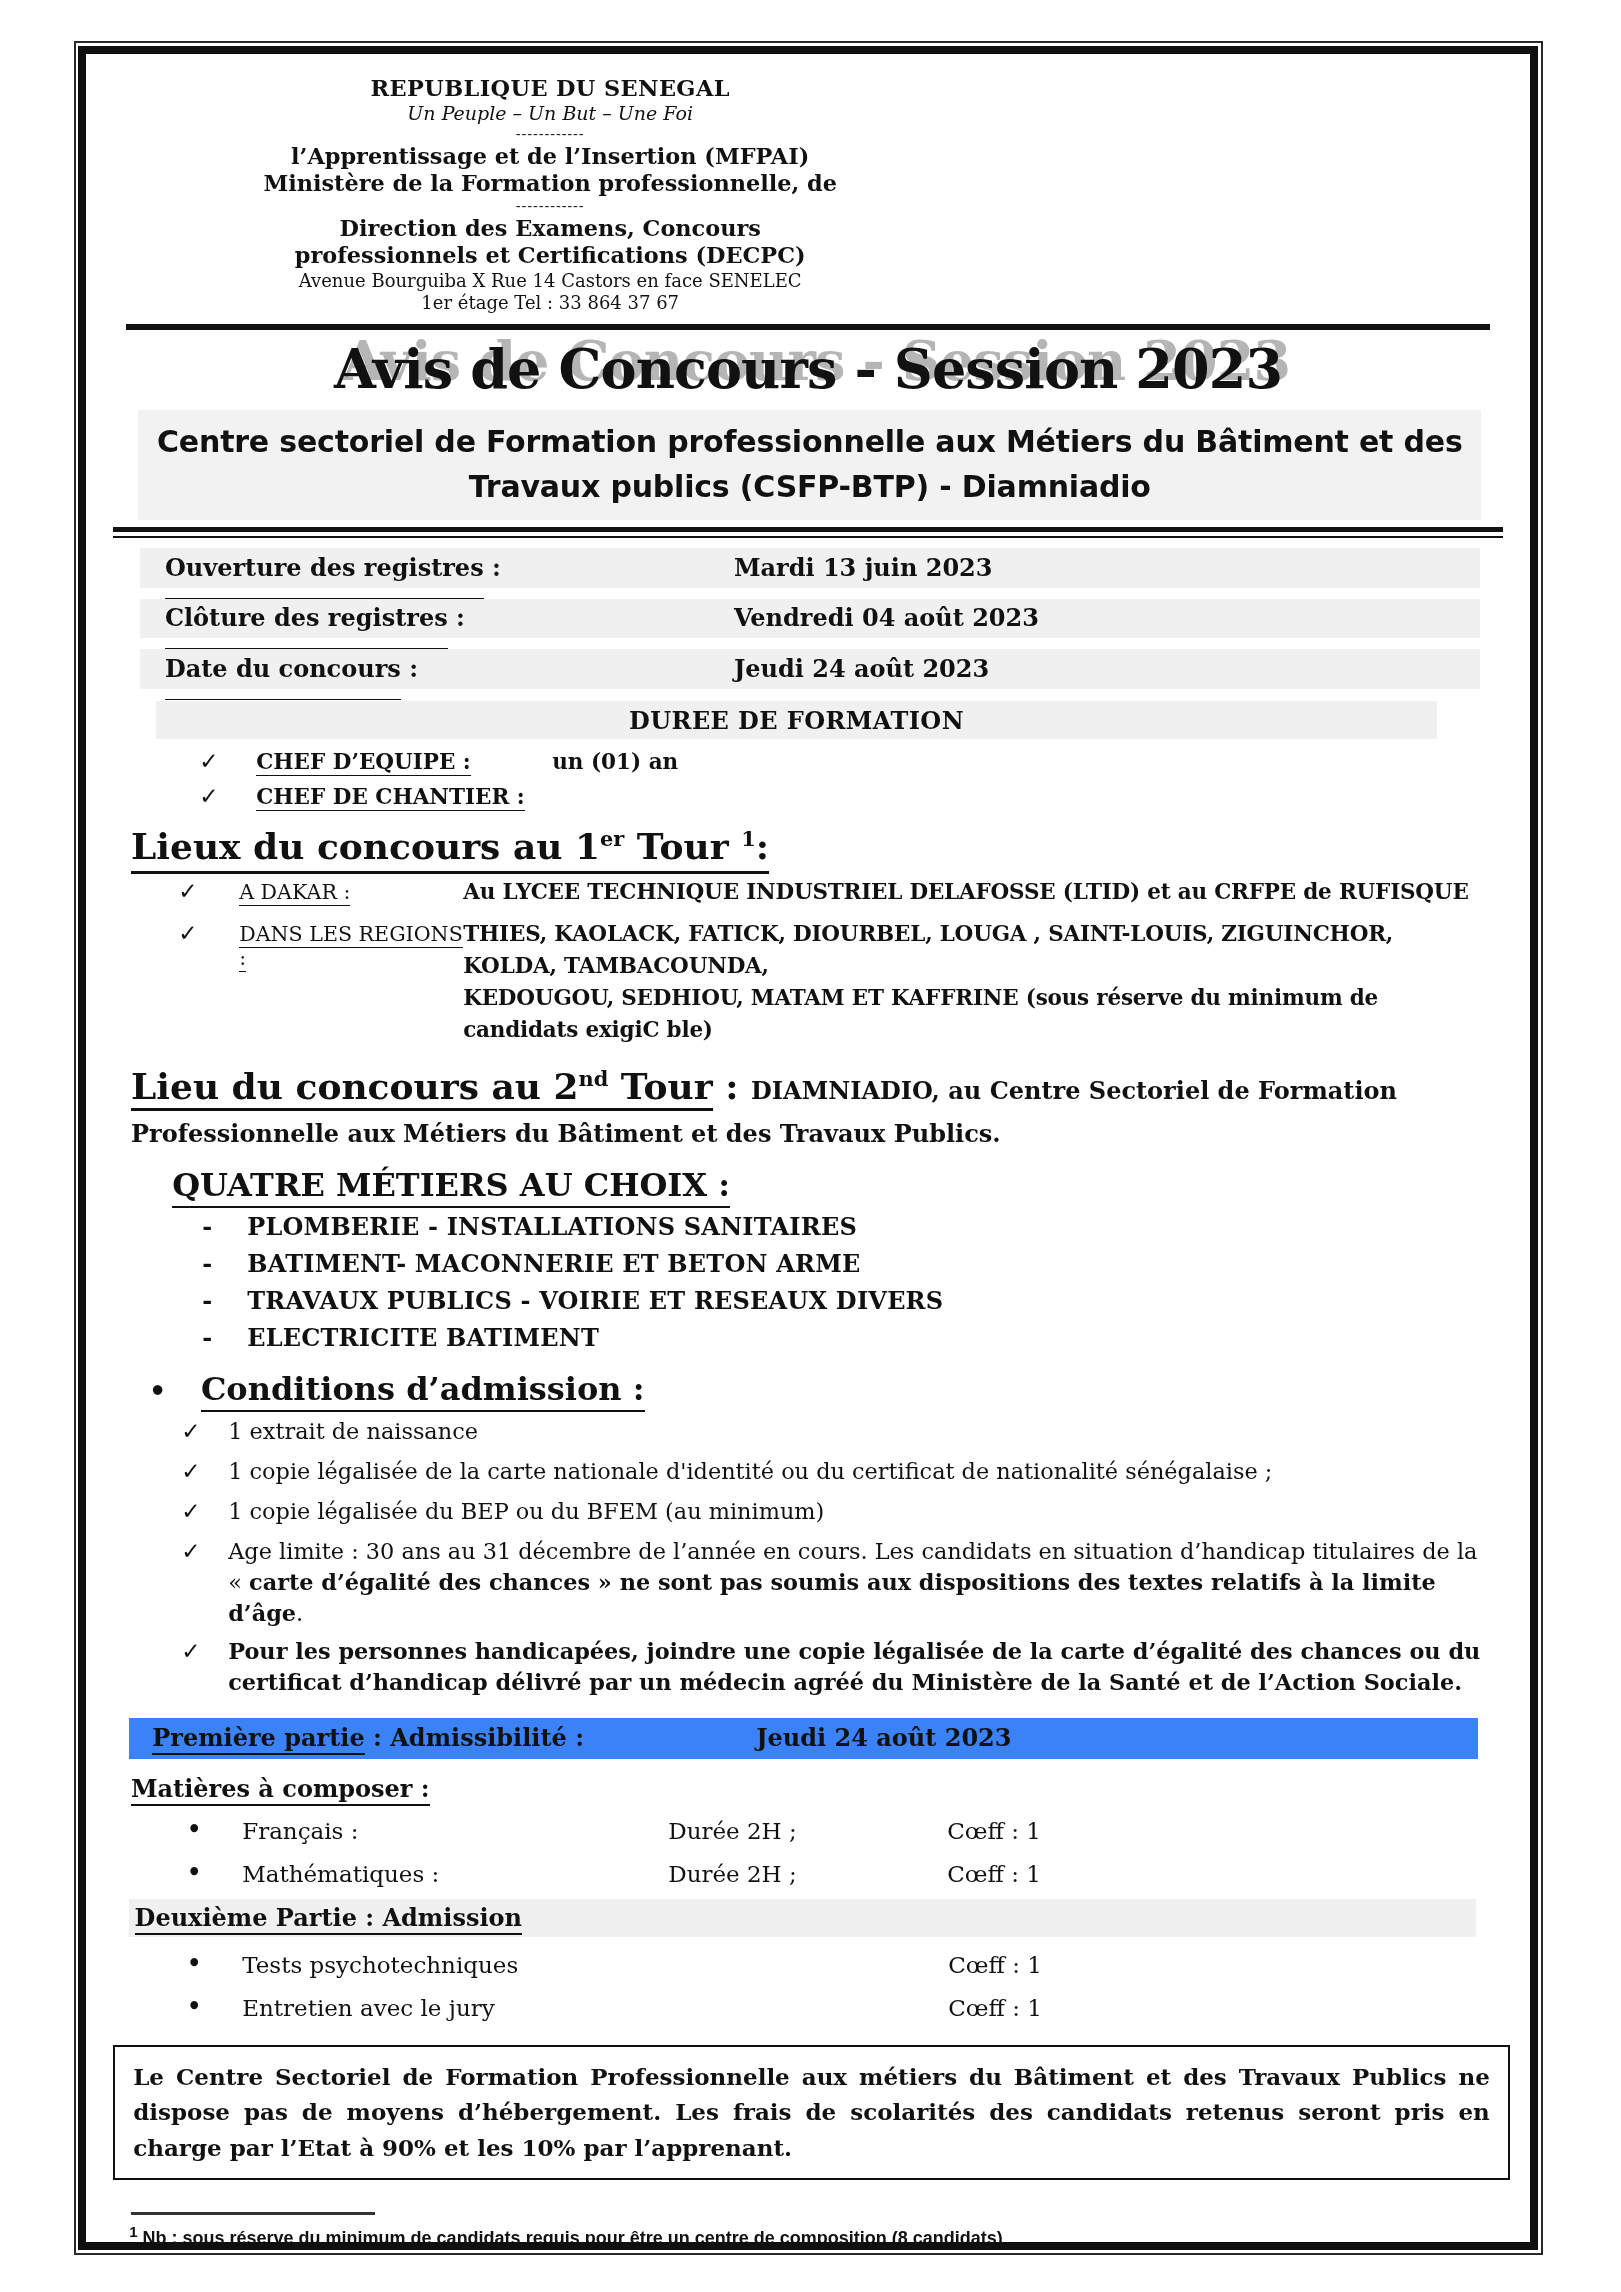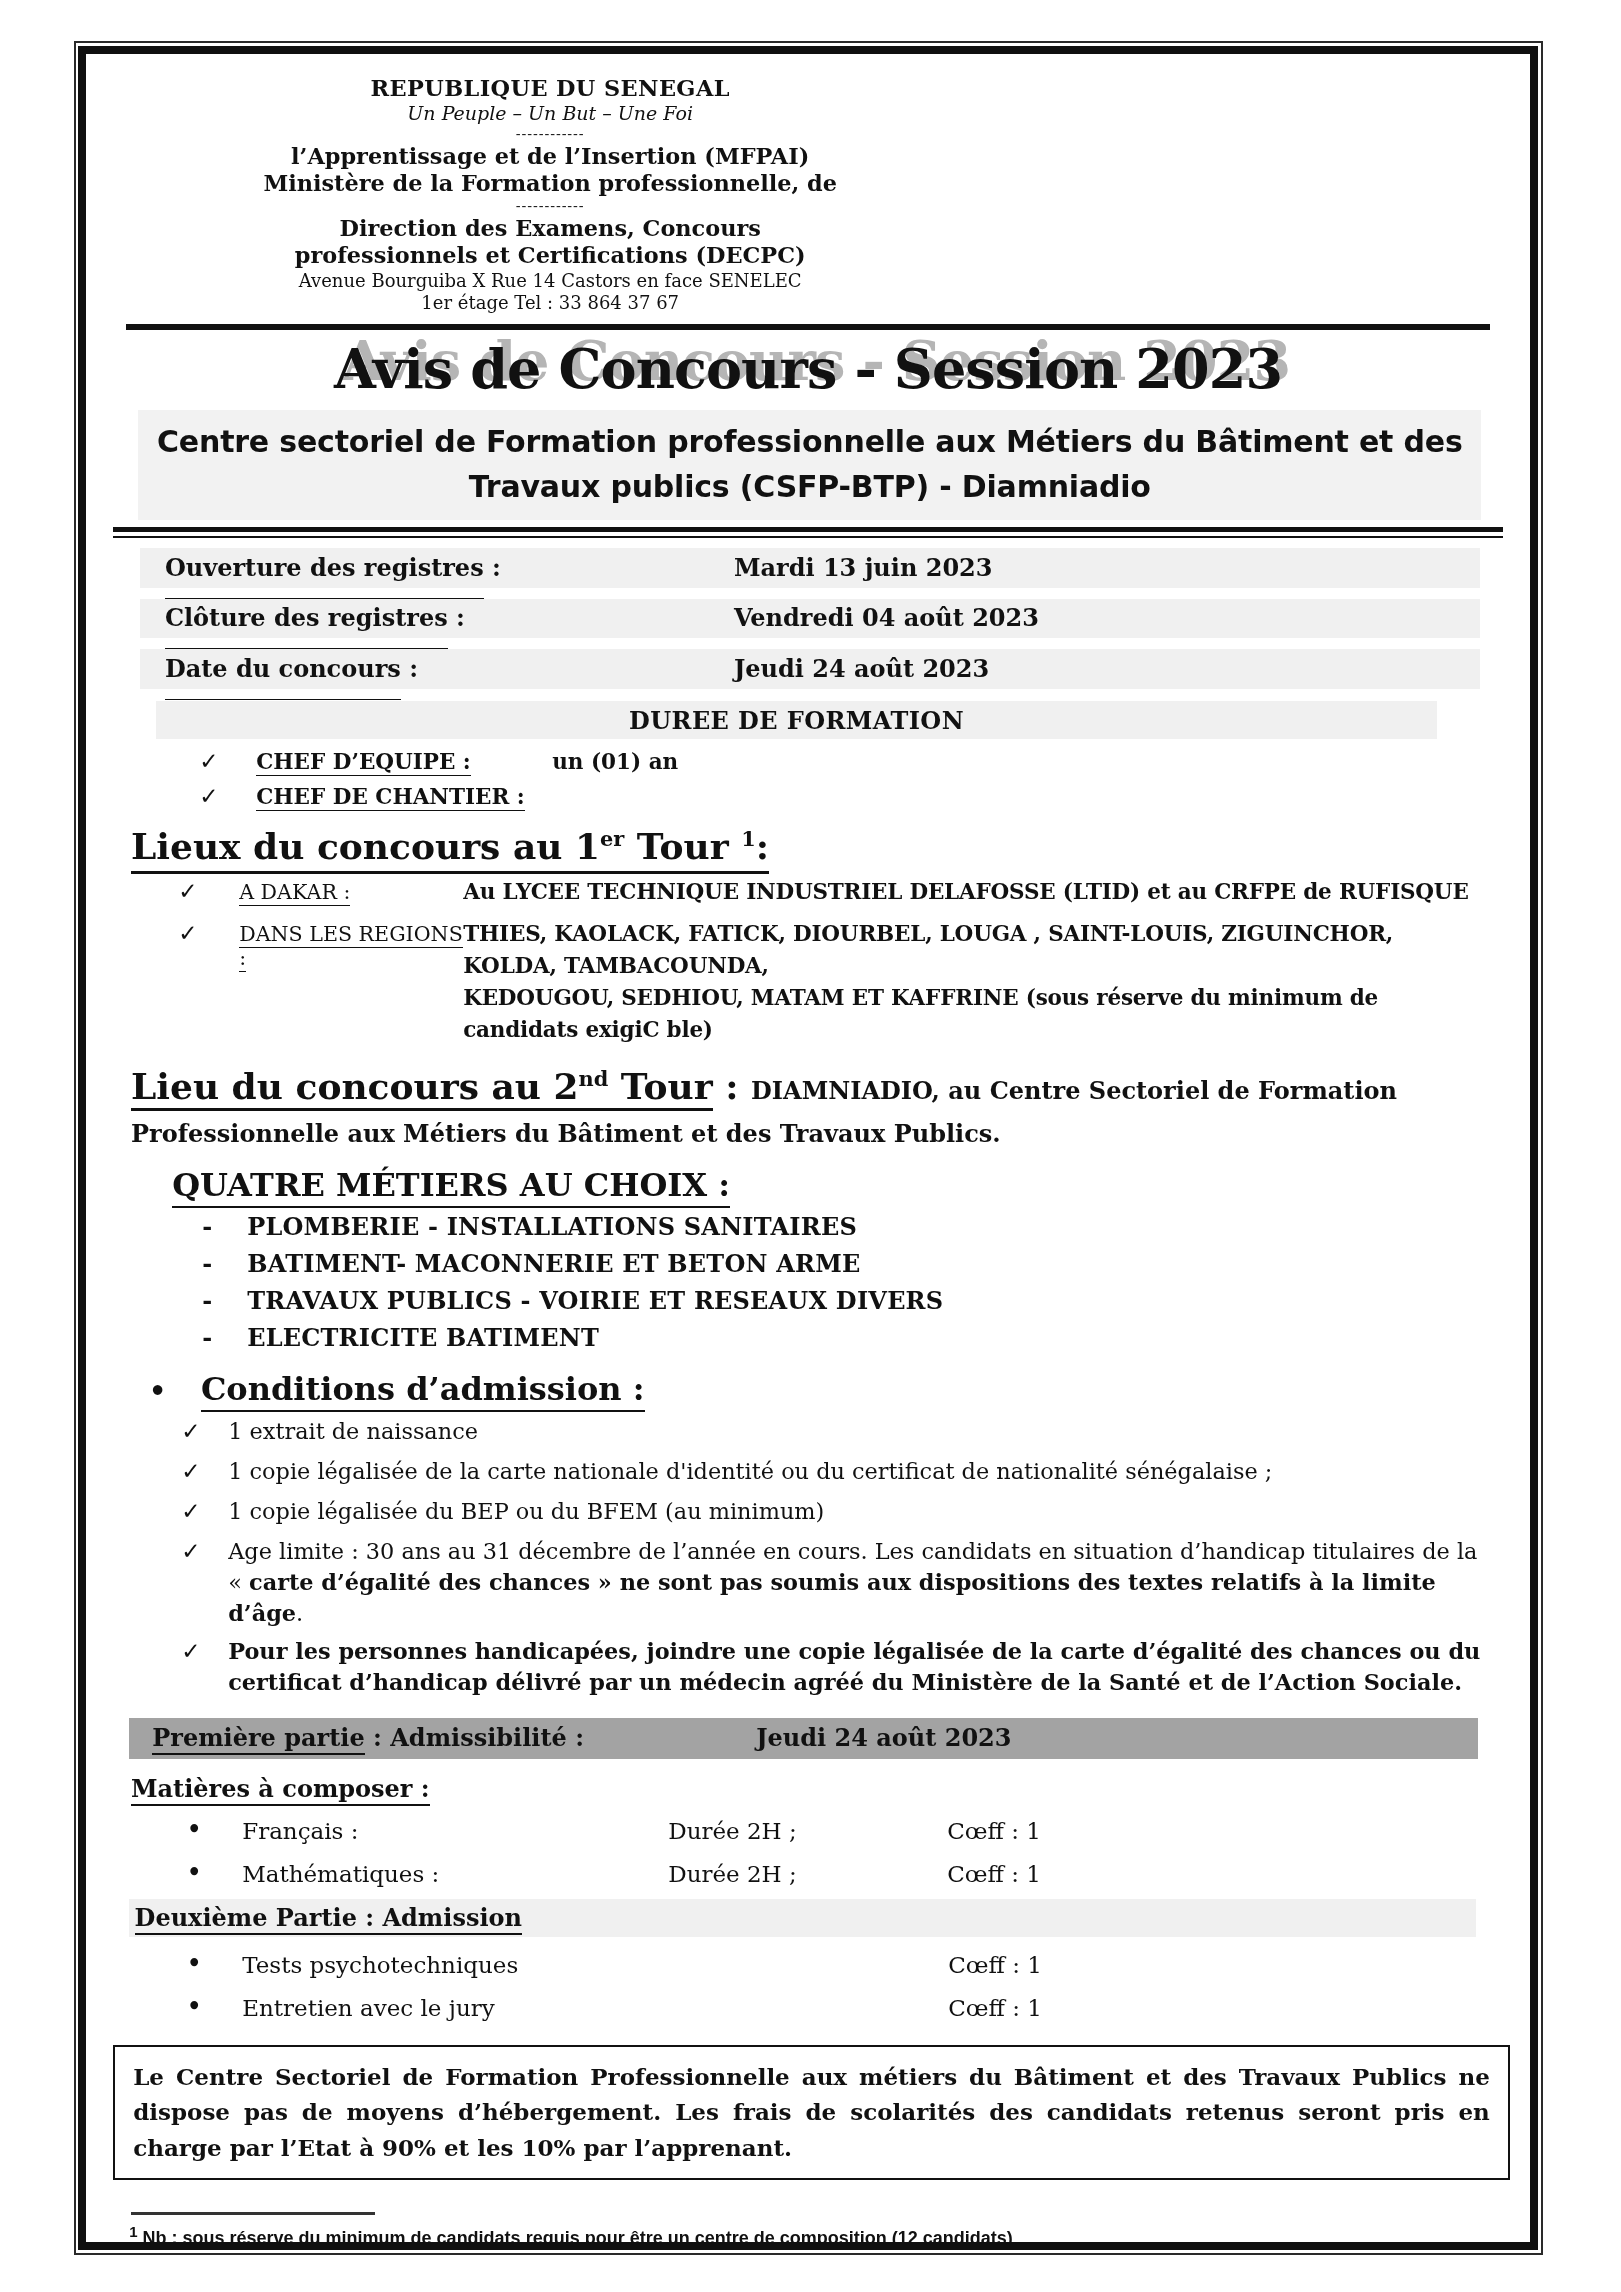--- a/index.html
+++ b/index.html
@@ -79,21 +79,21 @@
 
   .cond-h { font-size:32px; font-weight:bold; margin:18px 0 0 19.7px; display:grid;
             grid-template-columns:52px 1fr; align-items:baseline; }
   .cond-h .u { border-bottom:2.7px solid #111; padding-bottom:1.8px; }
   .bullet-dot { font-size:27px; }
 
   .cond-item { display:grid; grid-template-columns:47px 1fr; padding-left:52px;
                font-size:22.4px; margin-top:8px; line-height:1.38; align-items:baseline; }
   .cond-item .b { font-weight:bold; }
 
-  .prow { position:relative; background:#a3a3a3; margin:19.7px 9px 0 0; padding:5.4px 0 7.2px 23px;
+  .prow { position:relative; background:#3b82f6; margin:19.7px 9px 0 0; padding:5.4px 0 7.2px 23px;
           font-size:24px; font-weight:bold; }
   .prow .u3 { border-bottom:2.7px solid #111; padding-bottom:0.9px; }
   .prow .date { position:absolute; left:627px; top:5.4px; }
 
   .mat-h { font-size:24px; font-weight:bold; margin:14.3px 0 0 1.8px; }
   .mat-h .u3 { border-bottom:2.7px solid #111; padding-bottom:0.9px; }
   .mat-row { display:grid; grid-template-columns:56px 426px 279px 1fr; padding-left:57px;
              font-size:23px; margin-top:11.6px; align-items:baseline; }
   .adm-row { display:grid; grid-template-columns:56px 706px 1fr; padding-left:57px;
              font-size:23px; margin-top:11.6px; align-items:baseline; }
@@ -259,21 +259,21 @@
       </div>
       <div class="adm-row">
         <span class="bullet-dot">•</span>
         <span>Entretien avec  le jury</span>
         <span>Cœff : 1</span>
       </div>
 
       <div class="note-box">Le Centre Sectoriel de Formation Professionnelle aux métiers du Bâtiment et des Travaux Publics ne dispose pas de moyens d’hébergement. Les frais de scolarités des candidats retenus seront pris en charge par l’Etat à 90% et les 10% par l’apprenant.</div>
 
       <div class="foot-sep"></div>
-      <div class="footnote"><sup>1</sup><span> Nb : sous réserve du minimum de candidats requis pour être un centre de composition (12 candidats)</span></div>
+      <div class="footnote"><sup>1</sup><span> Nb : sous réserve du minimum de candidats requis pour être un centre de composition (8 candidats)</span></div>
 
       <div class="blue-bar" style="background: rgb(20, 20, 238);"></div>
 
       <div class="gray-box">
 
         
 
         
 
         

